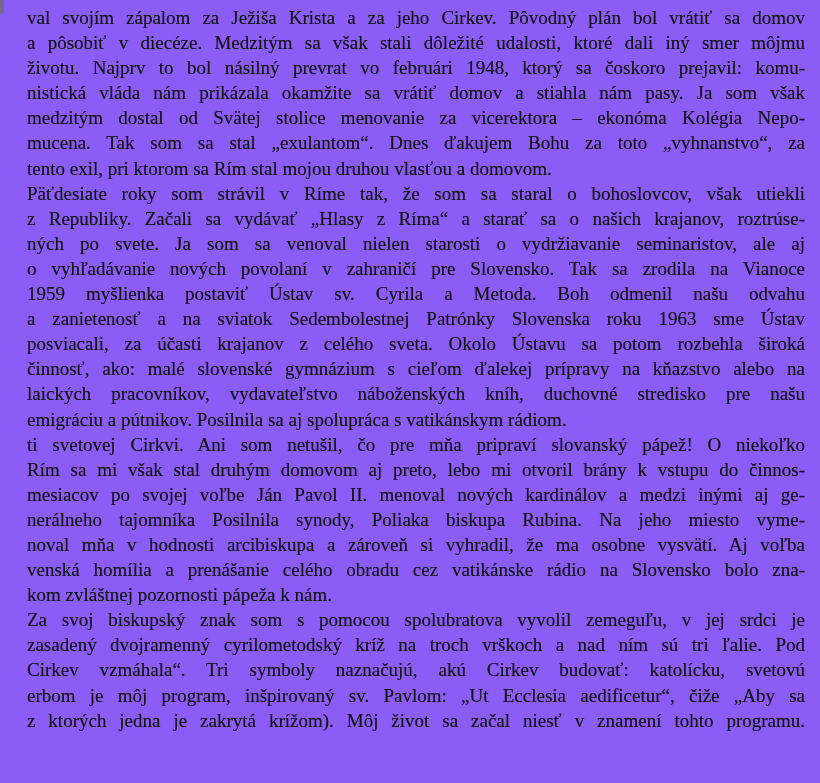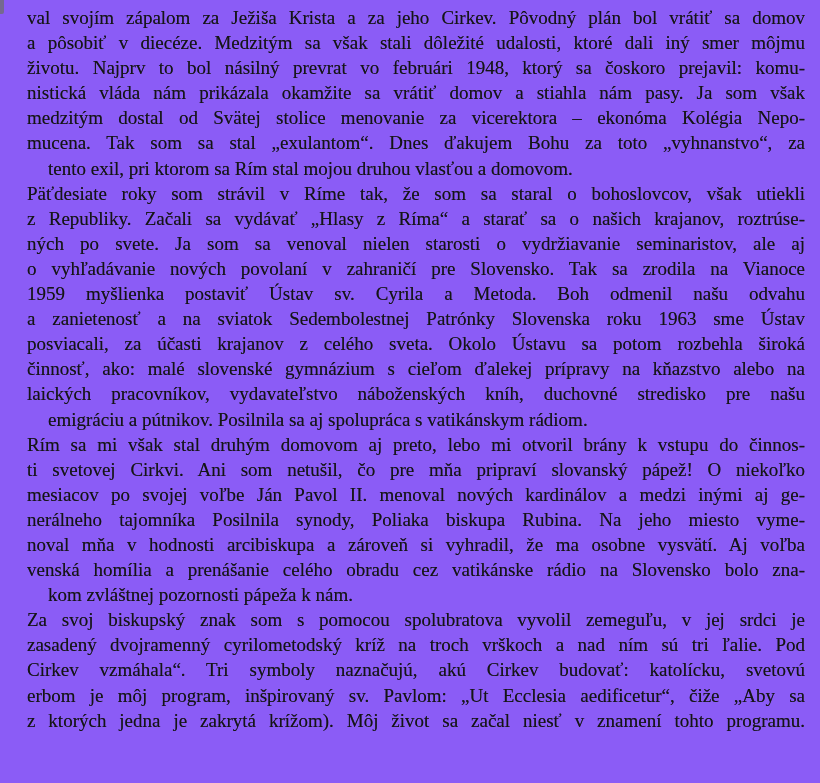--- a/index.html
+++ b/index.html
@@ -22,21 +22,20 @@
     line-height: 25.1px;
     height: 25.1px;
     color: #151515;
     text-align: justify;
     text-align-last: justify;
     overflow: hidden;
     text-shadow: 0 0 0.6px rgba(20,20,20,0.55);
   }
   .line.pend {
     text-align-last: left;
-    margin-left: 21px;
   }
   .scan-artifact {
     position: absolute;
     left: 0;
     top: 0;
     width: 4px;
     height: 14px;
     background: #6e6e6e;
     opacity: 0.75;
     border-radius: 0 0 2px 0;
@@ -65,22 +64,22 @@
     <div class="line">o vyhľadávanie nových povolaní v zahraničí pre Slovensko. Tak sa zrodila na Vianoce</div>
     <div class="line">1959 myšlienka postaviť Ústav sv. Cyrila a Metoda. Boh odmenil našu odvahu</div>
     <div class="line">a zanietenosť a na sviatok Sedembolestnej Patrónky Slovenska roku 1963 sme Ústav</div>
     <div class="line">posviacali, za účasti krajanov z celého sveta. Okolo Ústavu sa potom rozbehla široká</div>
     <div class="line">činnosť, ako: malé slovenské gymnázium s cieľom ďalekej prípravy na kňazstvo alebo na</div>
     <div class="line">laických pracovníkov, vydavateľstvo náboženských kníh, duchovné stredisko pre našu</div>
     <div class="line pend">emigráciu a pútnikov. Posilnila sa aj spolupráca s vatikánskym rádiom.</div>
   </div>
 
   <div>
+    <div class="line">ti svetovej Cirkvi. Ani som netušil, čo pre mňa pripraví slovanský pápež! O niekoľko</div>
     <div class="line">Rím sa mi však stal druhým domovom aj preto, lebo mi otvoril brány k vstupu do činnos-</div>
-    <div class="line">ti svetovej Cirkvi. Ani som netušil, čo pre mňa pripraví slovanský pápež! O niekoľko</div>
     <div class="line">mesiacov po svojej voľbe Ján Pavol II. menoval nových kardinálov a medzi inými aj ge-</div>
     <div class="line">nerálneho tajomníka Posilnila synody, Poliaka biskupa Rubina. Na jeho miesto vyme-</div>
     <div class="line">noval mňa v hodnosti arcibiskupa a zároveň si vyhradil, že ma osobne vysvätí. Aj voľba</div>
     <div class="line">venská homília a prenášanie celého obradu cez vatikánske rádio na Slovensko bolo zna-</div>
     <div class="line pend">kom zvláštnej pozornosti pápeža k nám.</div>
   </div>
 
   <div>
     <div class="line">Za svoj biskupský znak som s pomocou spolubratova vyvolil zemeguľu, v jej srdci je</div>
     <div class="line">zasadený dvojramenný cyrilometodský kríž na troch vrškoch a nad ním sú tri ľalie. Pod</div>

